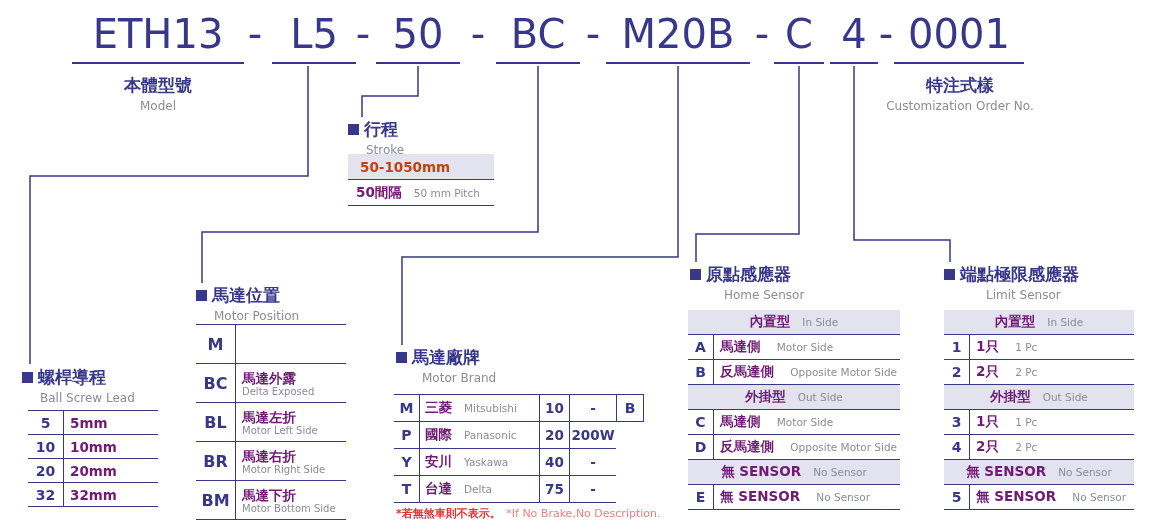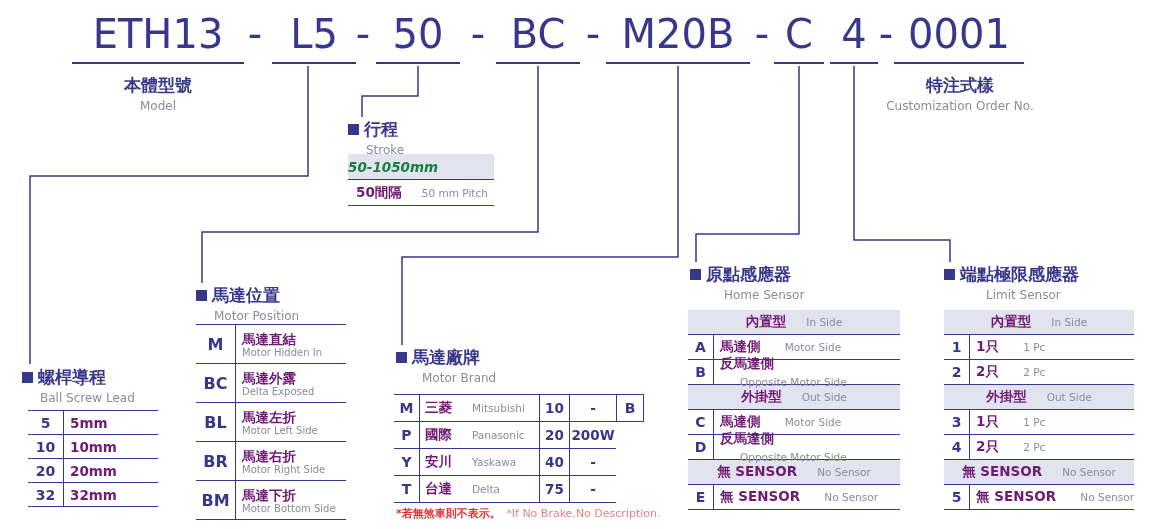--- a/index.html
+++ b/index.html
@@ -24,28 +24,28 @@
 
   
   .tbl { position:absolute; font-size:13.5px; }
   .btop { border-top:1px solid #37378b; }
   .row { display:flex; align-items:center; border-bottom:1px solid #37378b; background:#fff; }
   .hdr { background:#e3e3ef; justify-content:center; }
   .code { align-self:stretch; display:flex; align-items:center; justify-content:center;
           font-weight:bold; color:#37378b; border-right:1px solid #37378b; flex:0 0 auto; }
   .cell { padding-left:6px; flex:1 1 auto; min-width:0; }
   .zh { font-weight:bold; color:#701a75; }
-  .en { color:#8b8b9a; font-size:10.5px; margin-left:20px; white-space:nowrap; }
+  .en { color:#8b8b9a; font-size:10.5px; margin-left:12px; white-space:nowrap; }
   .two .en { margin-left:0; display:block; font-size:10px; line-height:11px; }
   .two .zh { display:block; line-height:16px; }
 
   
   .stroke-tbl { left:348px; top:154px; width:146px; }
   .stroke-tbl .row { height:26px; }
-  .stroke-tbl .range { padding-left:0; font-weight:bold; color:#15803d;font-style:italic; }
+  .stroke-tbl .range { padding-left:12px; font-weight:bold; color:#c2410c; }
   .stroke-tbl .r2 { padding-left:8px; }
 
   
   .bsl { left:28px; top:410px; width:130px; }
   .bsl .row { height:24px; }
   .bsl .code { width:36px; font-size:14px; }
 
   
   .mp { left:196px; top:324px; width:150px; }
   .mp .row { height:39px; }
@@ -150,24 +150,20 @@
     </div>
   </div>
 
   <div class="lbl" style="left:196px;top:284px">
     <div><span class="sq"></span><span class="t">馬達位置</span></div>
     <div class="s" style="margin-left:18px">Motor Position</div>
   </div>
   <div class="tbl btop mp">
     <div class="row">
       <div class="code">M</div>
-      <div class="cell two">
-        <span class="zh">馬達直結</span>
-        <span class="en">Motor Hidden In</span>
-      </div>
     </div>
     <div class="row">
       <div class="code">BC</div>
       <div class="cell two">
         <span class="zh">馬達外露</span>
         <span class="en">Delta Exposed</span>
       </div>
     </div>
     <div class="row">
       <div class="code">BL</div>

